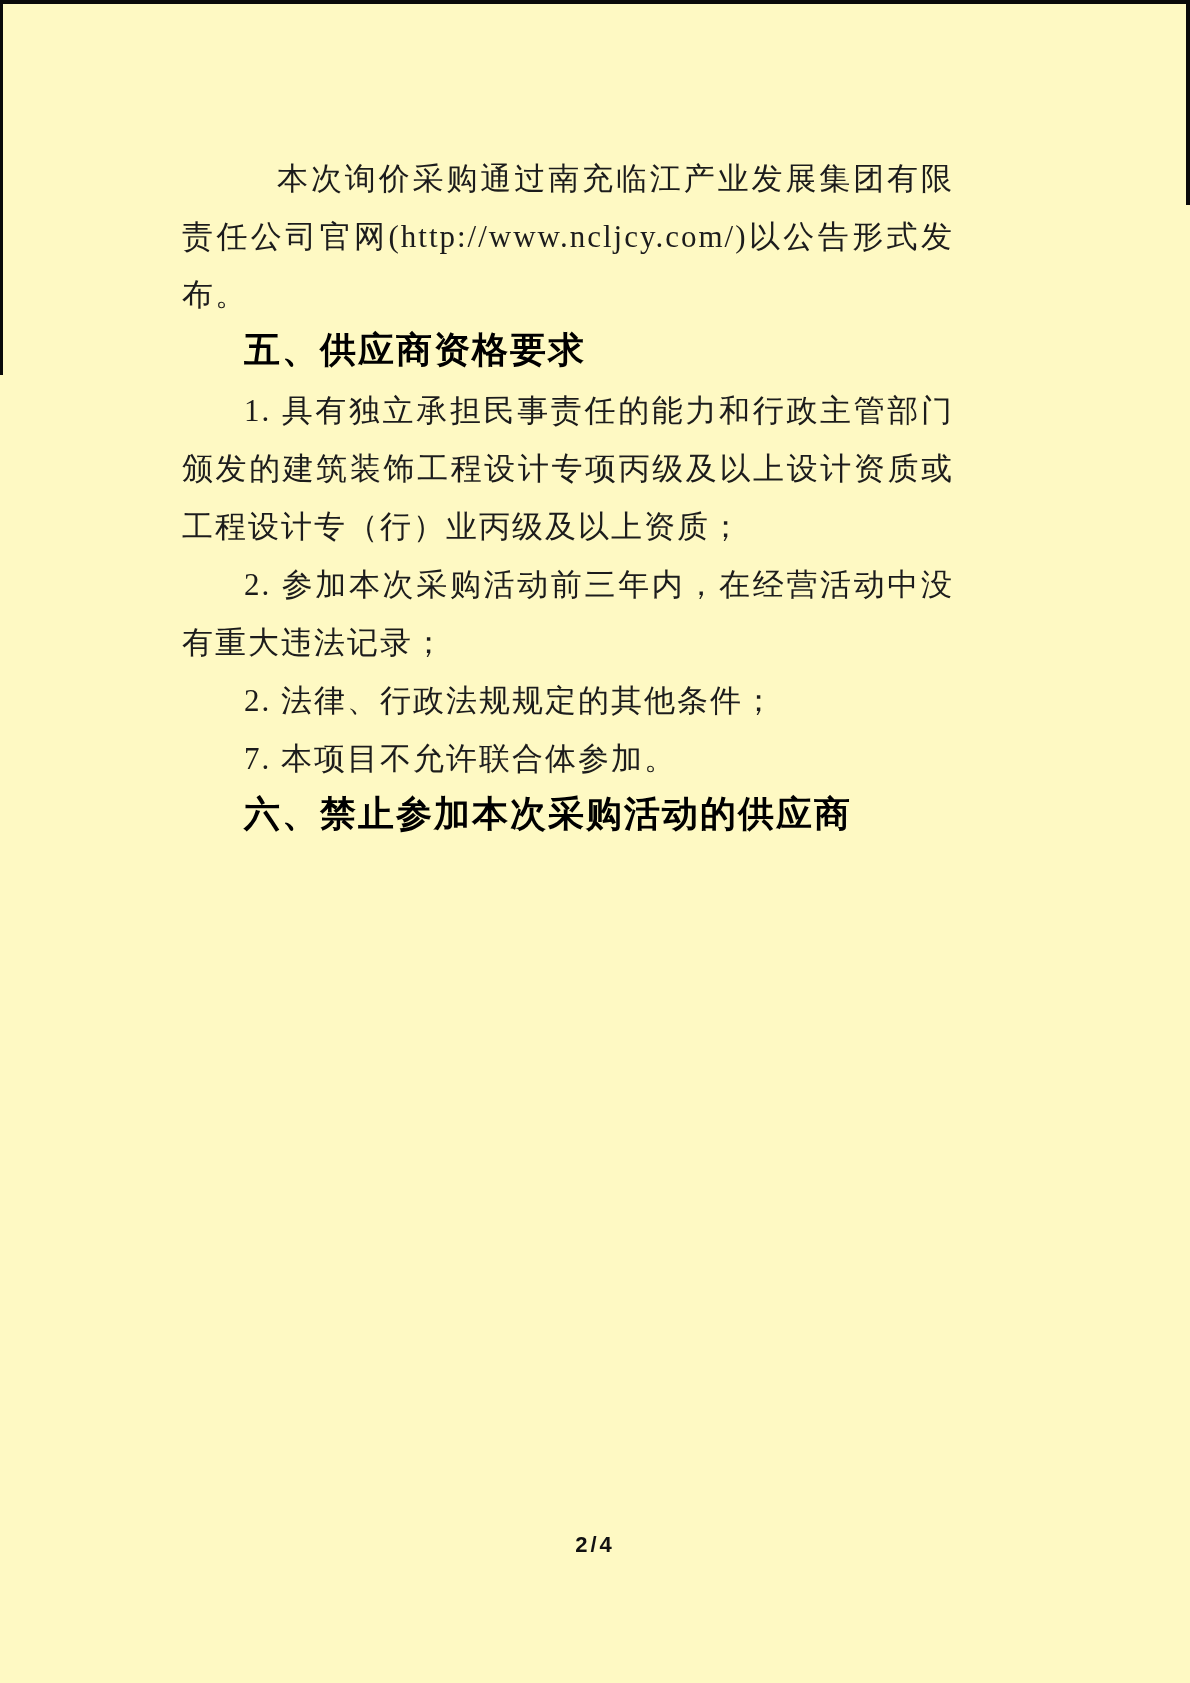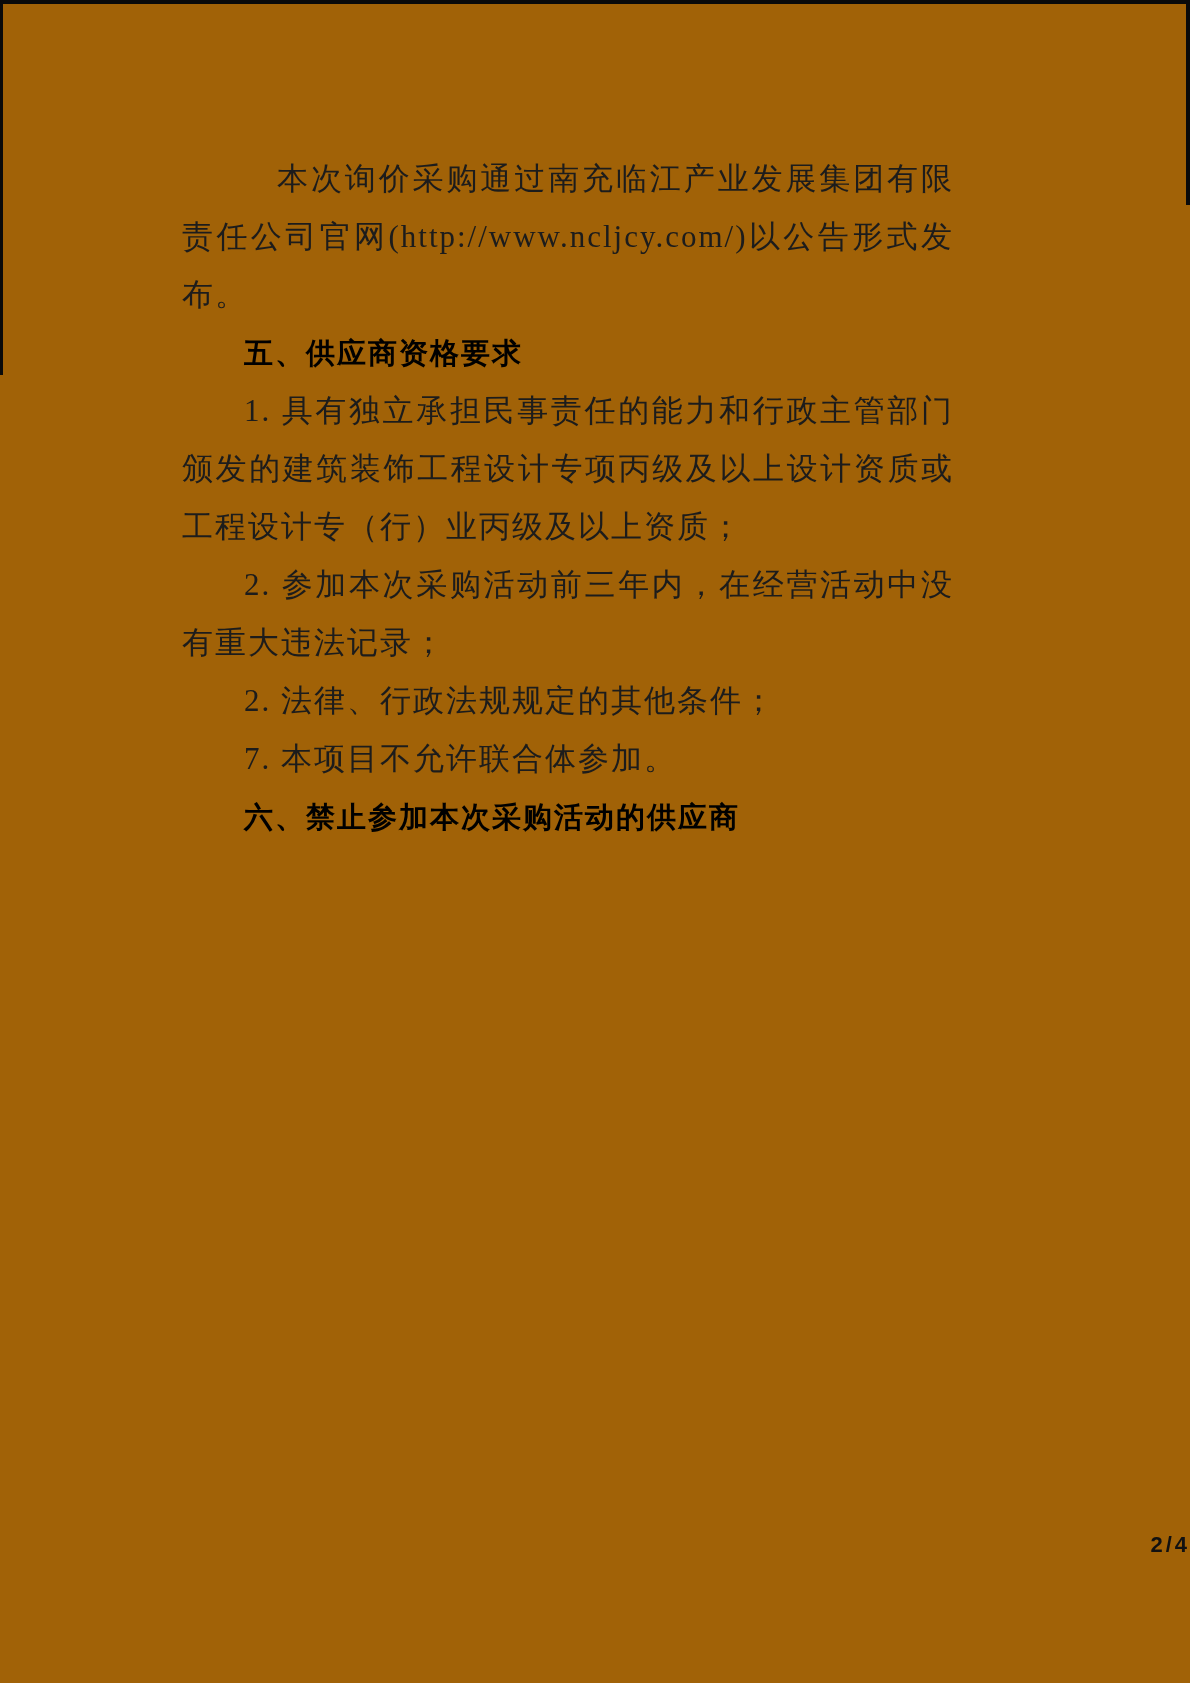--- a/index.html
+++ b/index.html
@@ -4,21 +4,21 @@
 <style>
   html, body {
     margin: 0;
     padding: 0;
     background: #ffffff;
   }
   .page {
     position: relative;
     width: 1190px;
     height: 1683px;
-    background: #a16207;
+    background: #fef9c3;
     overflow: hidden;
     font-family: "Liberation Serif", serif;
   }
   
   .edge { position: absolute; background: #0a0a0a; }
   .edge-top   { top: 0; left: 0; width: 1190px; height: 4px; }
   .edge-left  { top: 0; left: 0; width: 3px;  height: 375px; }
   .edge-right { top: 0; right: 0; width: 4px; height: 205px; }
 
   .content {
@@ -31,35 +31,35 @@
     margin: 0;
     font-size: 31px;
     line-height: 58px;
     letter-spacing: 2px;
     color: #1c1c1c;
     text-align: justify;
     text-justify: inter-character;
     font-family: "Liberation Serif", serif;
   }
   .content p.heading {
-    font-family: Liberation Serif, serif;
+    font-family: Liberation Mono, monospace;
     font-weight: bold;
     color: #000000;
-    font-size: 29px;
+    font-size: 36px;
     letter-spacing: 2px;
   }
   .indent-para { text-indent: 95px; }
   .indent-item { text-indent: 62px; }
 
   .footer {
     position: absolute;
     top: 1532px;
     left: 0;
     width: 1190px;
-    text-align: right;
+    text-align: center;
   }
   .footer span {
     font-family: "Liberation Sans", sans-serif;
     font-weight: bold;
     font-size: 22px;
     letter-spacing: 3px;
     color: #111111;
   }
 </style>
 </head>

